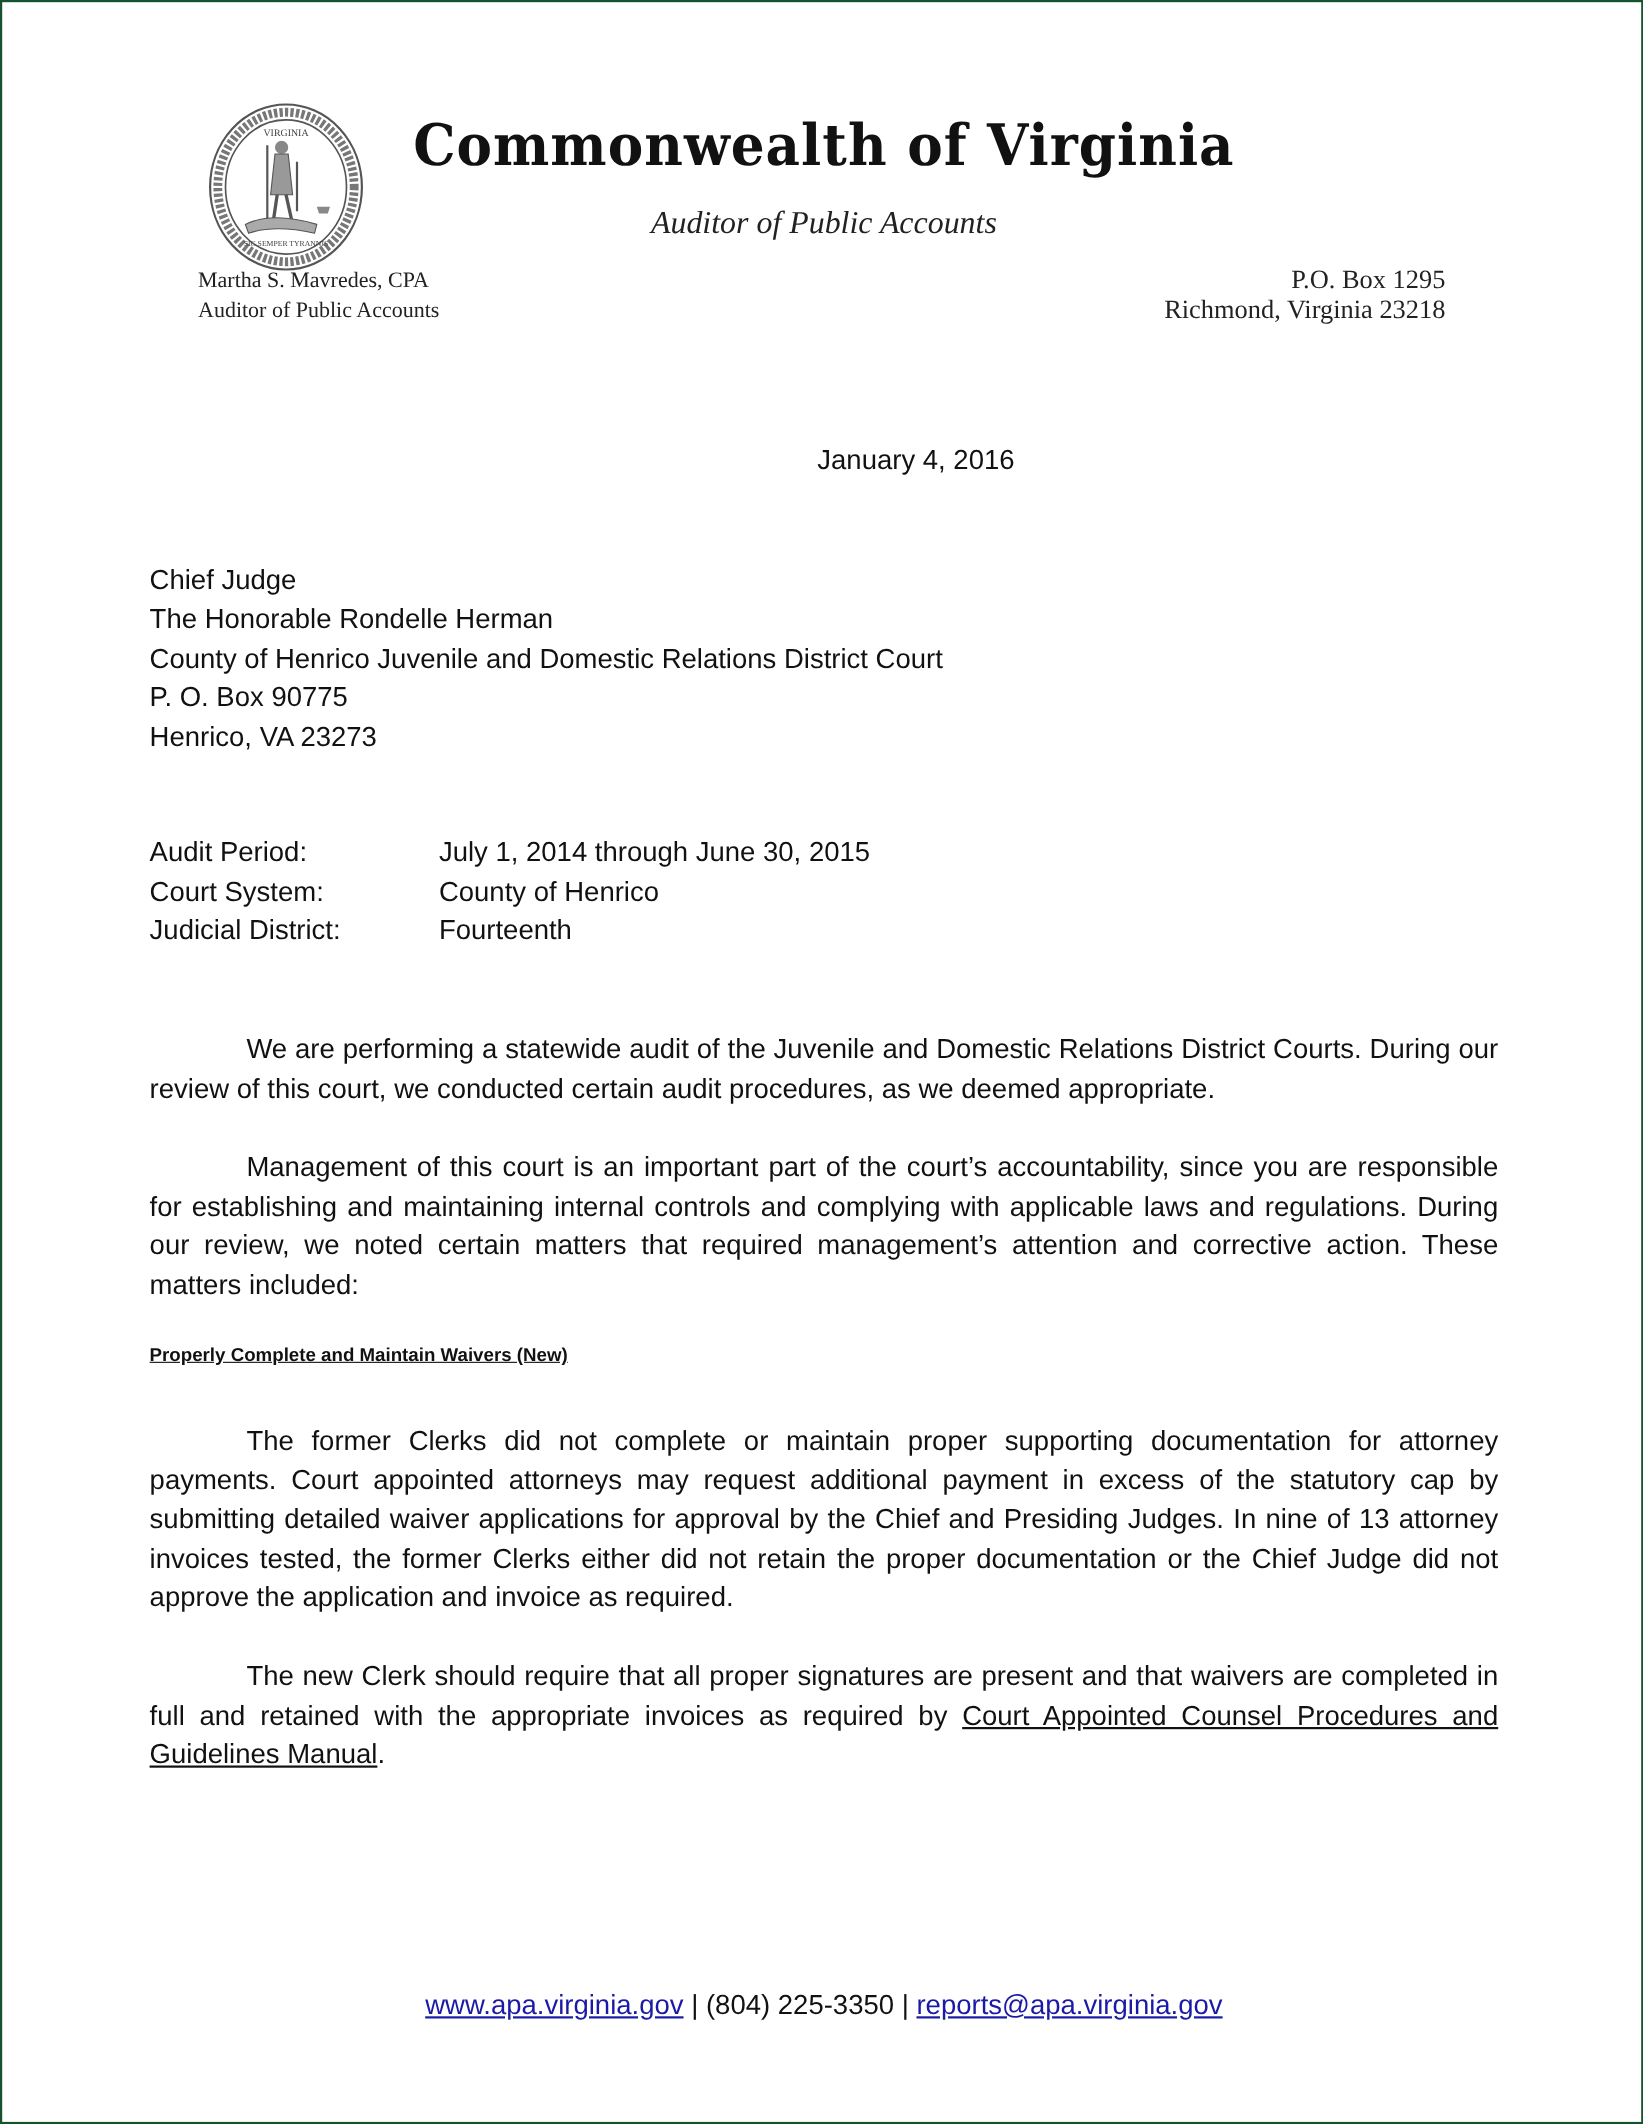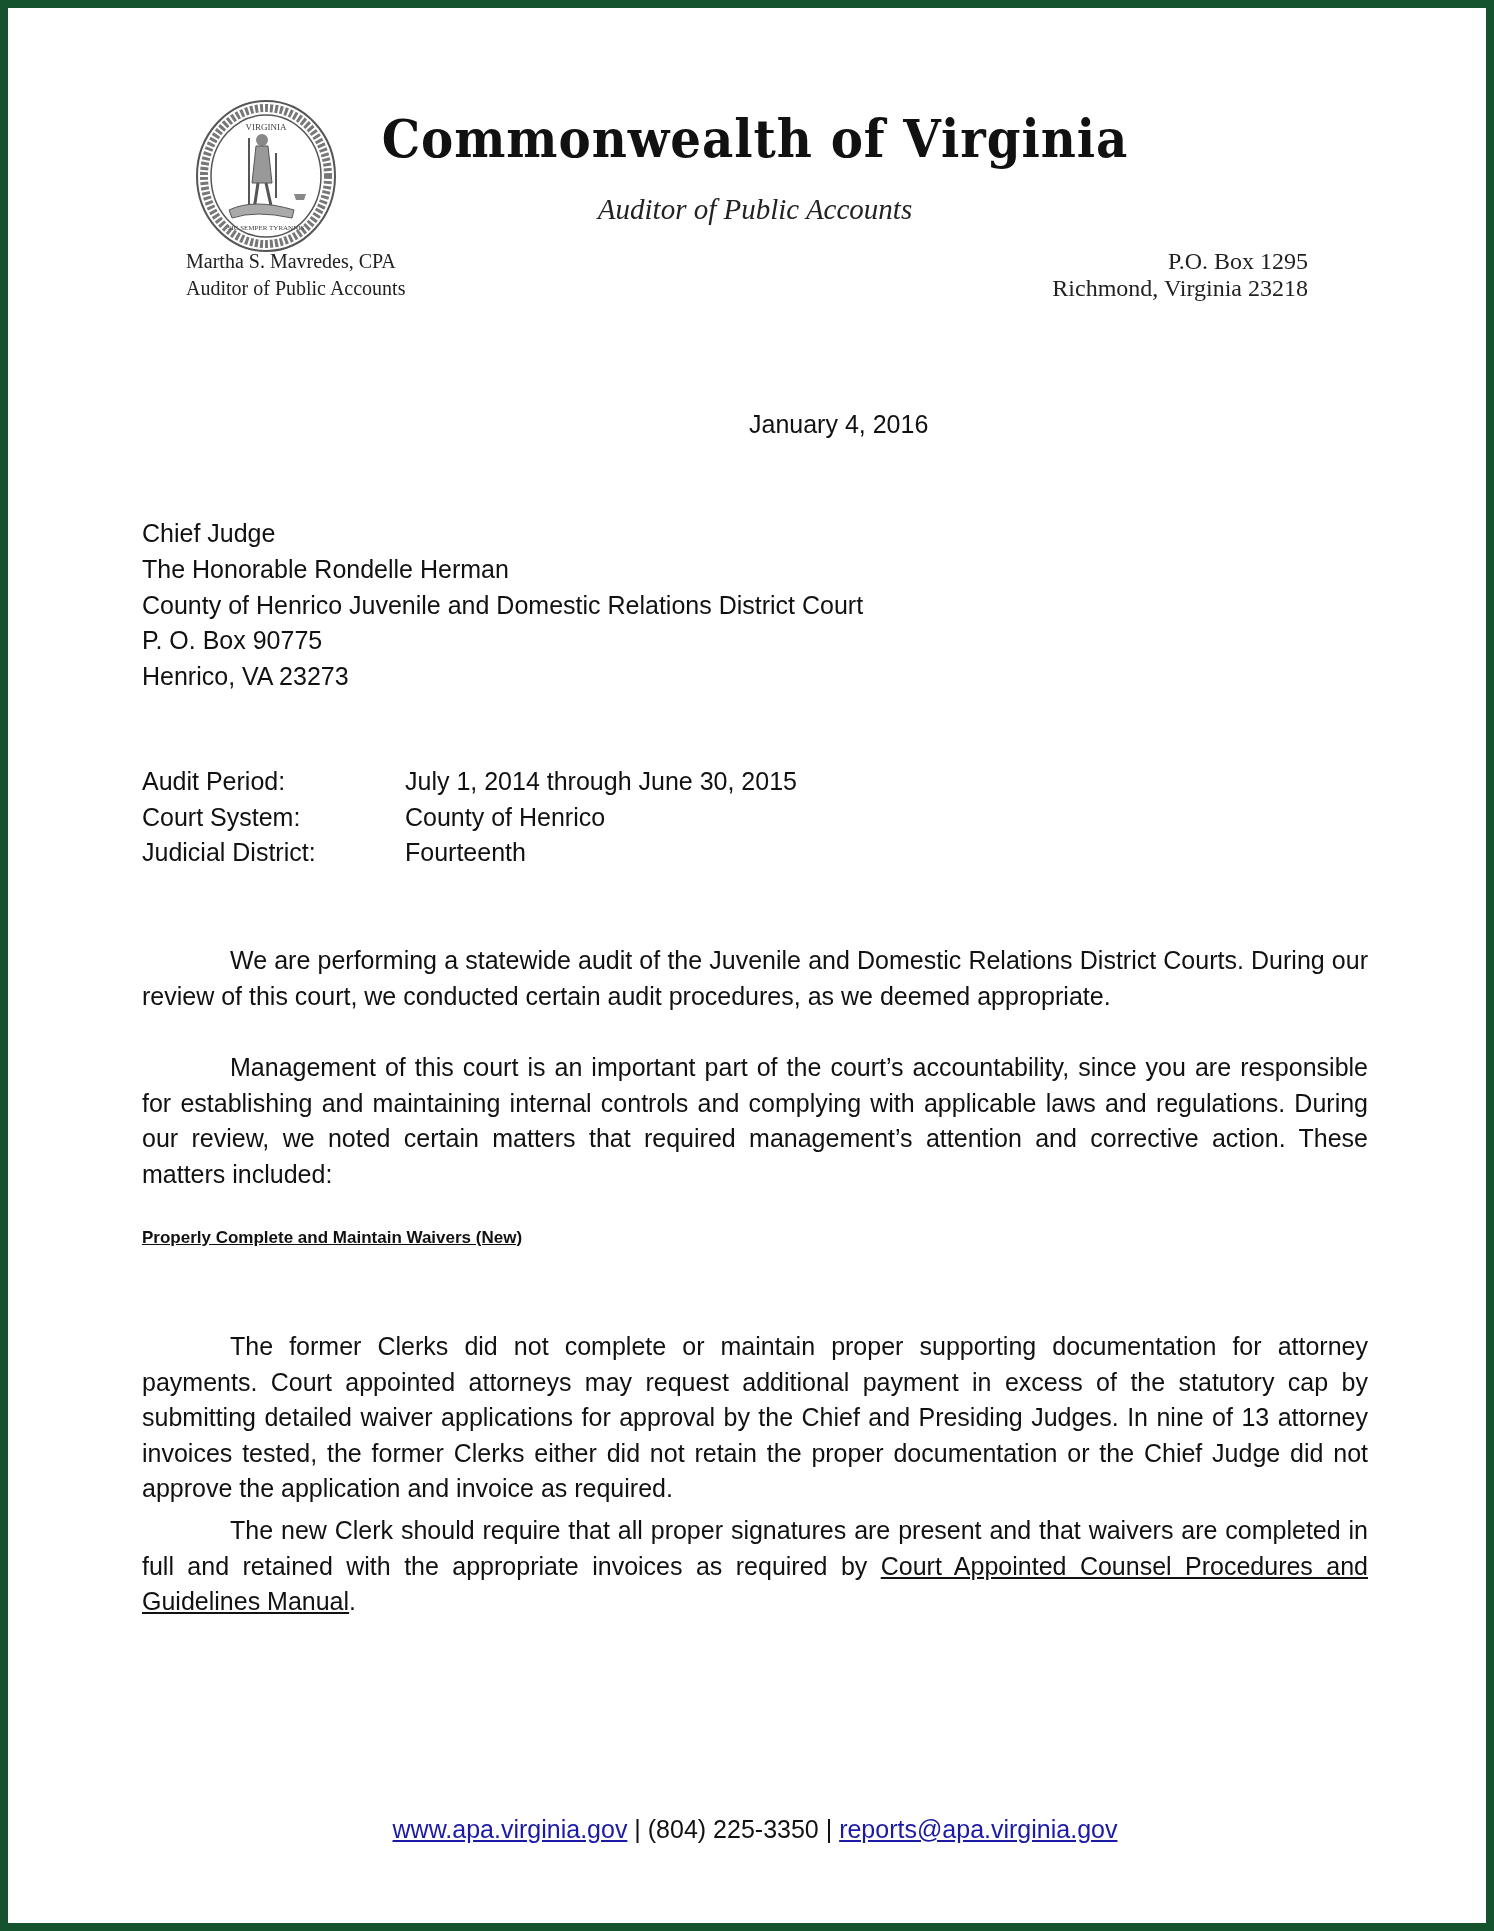--- a/index.html
+++ b/index.html
@@ -1,21 +1,21 @@
 <!DOCTYPE html>
 <html><head>
   <meta charset="utf-8">
   <style>
     html, body { margin: 0; padding: 0; background: #ffffff; }
     body { width: 1494px; height: 1931px; position: relative; overflow: hidden; }
     .page {
       position: absolute; left: 0; top: 0;
       width: 1494px; height: 1931px;
       box-sizing: border-box;
-      border: 8px solid #14532d;
+      border: 2px solid #14532d;
       background: #ffffff;
     }
     .serif { font-family: "Liberation Serif", "DejaVu Serif", serif; color: #222; }
     .sans { font-family: "Liberation Sans", "DejaVu Sans", sans-serif; color: #111; }
 
     
     .seal { position: absolute; left: 186px; top: 90px; width: 144px; height: 156px; }
 
     .title {
       position: absolute; left: 0; width: 1494px; top: 100px;
@@ -39,21 +39,21 @@
     .audit-row { display: flex; }
     .audit-label { width: 263px; }
 
     .para {
       position: absolute; left: 134px; width: 1226px;
       line-height: 35.5px; text-align: justify; text-indent: 88px;
     }
     .p1 { top: 935px; }
     .p2 { top: 1042px; }
     .heading { position: absolute; left: 134px; top: 1220px; font-weight: bold; text-decoration: underline; font-size: 17px; }
-    .p3 { top: 1321px; }
+    .p3 { top: 1291px; }
     .p4 { top: 1505px; }
     .u { text-decoration: underline; }
 
     .footer {
       position: absolute; left: 0; width: 1494px; top: 1807px;
       text-align: center; font-size: 25px;
     }
     .footer a { color: #1a1aa6; text-decoration: underline; }
   </style>
 </head>

